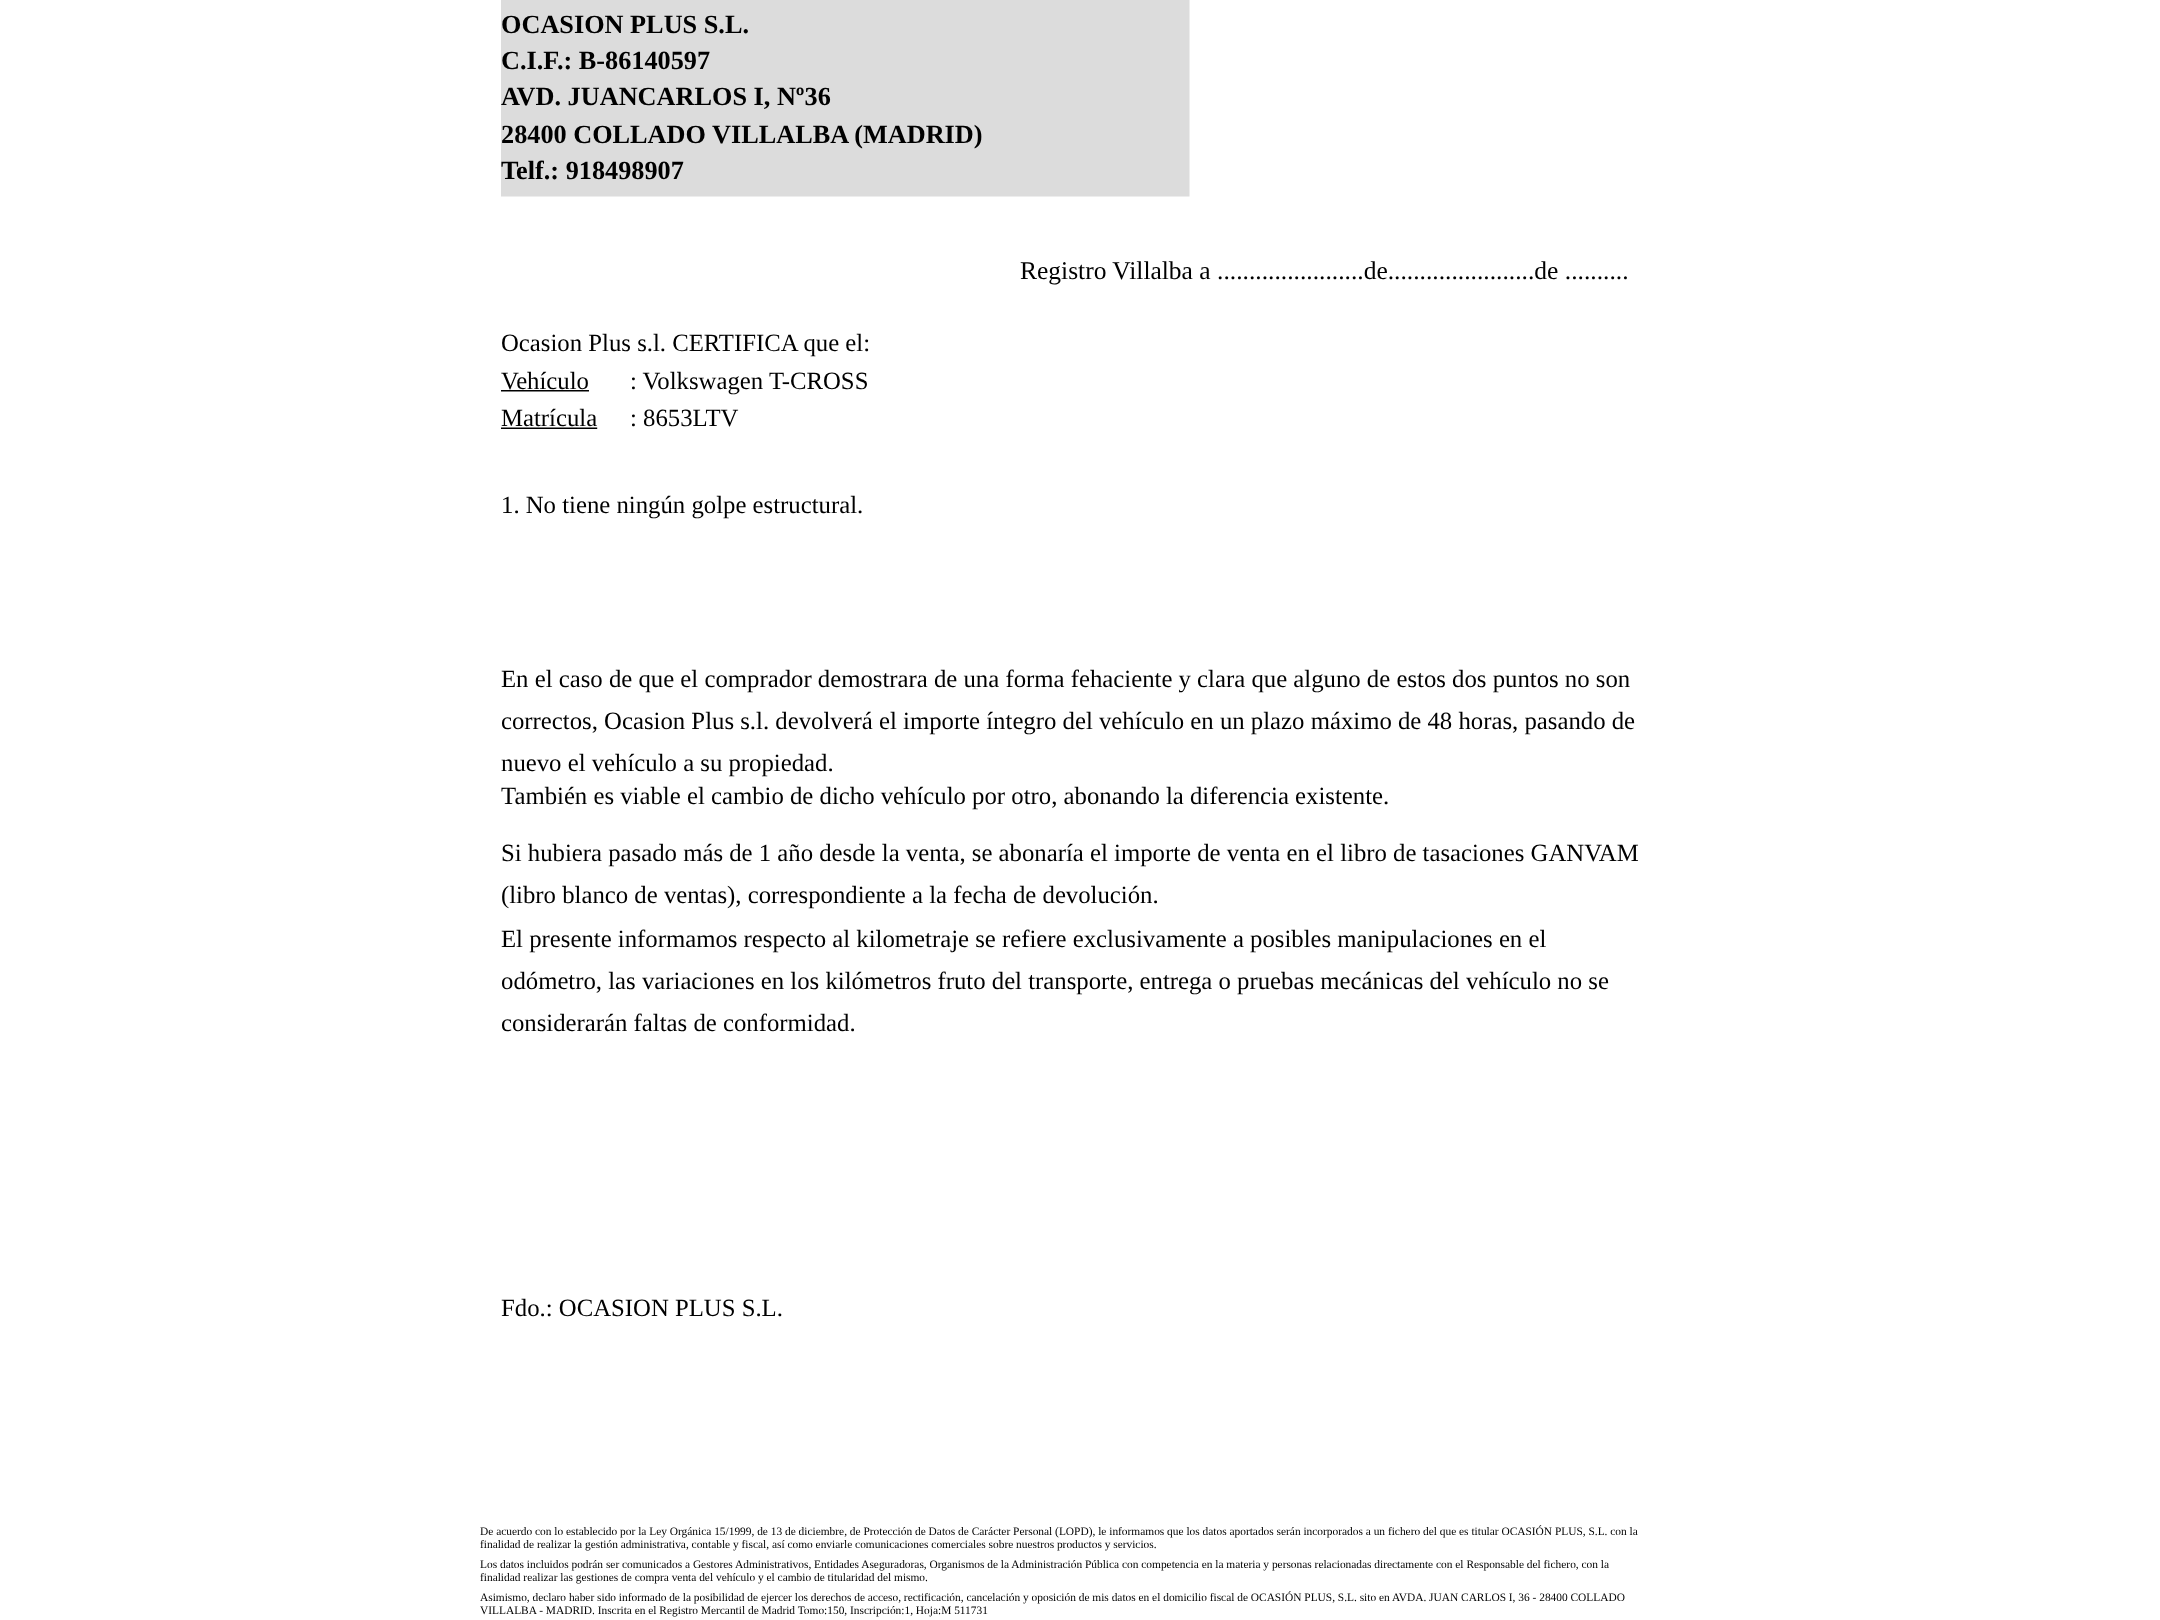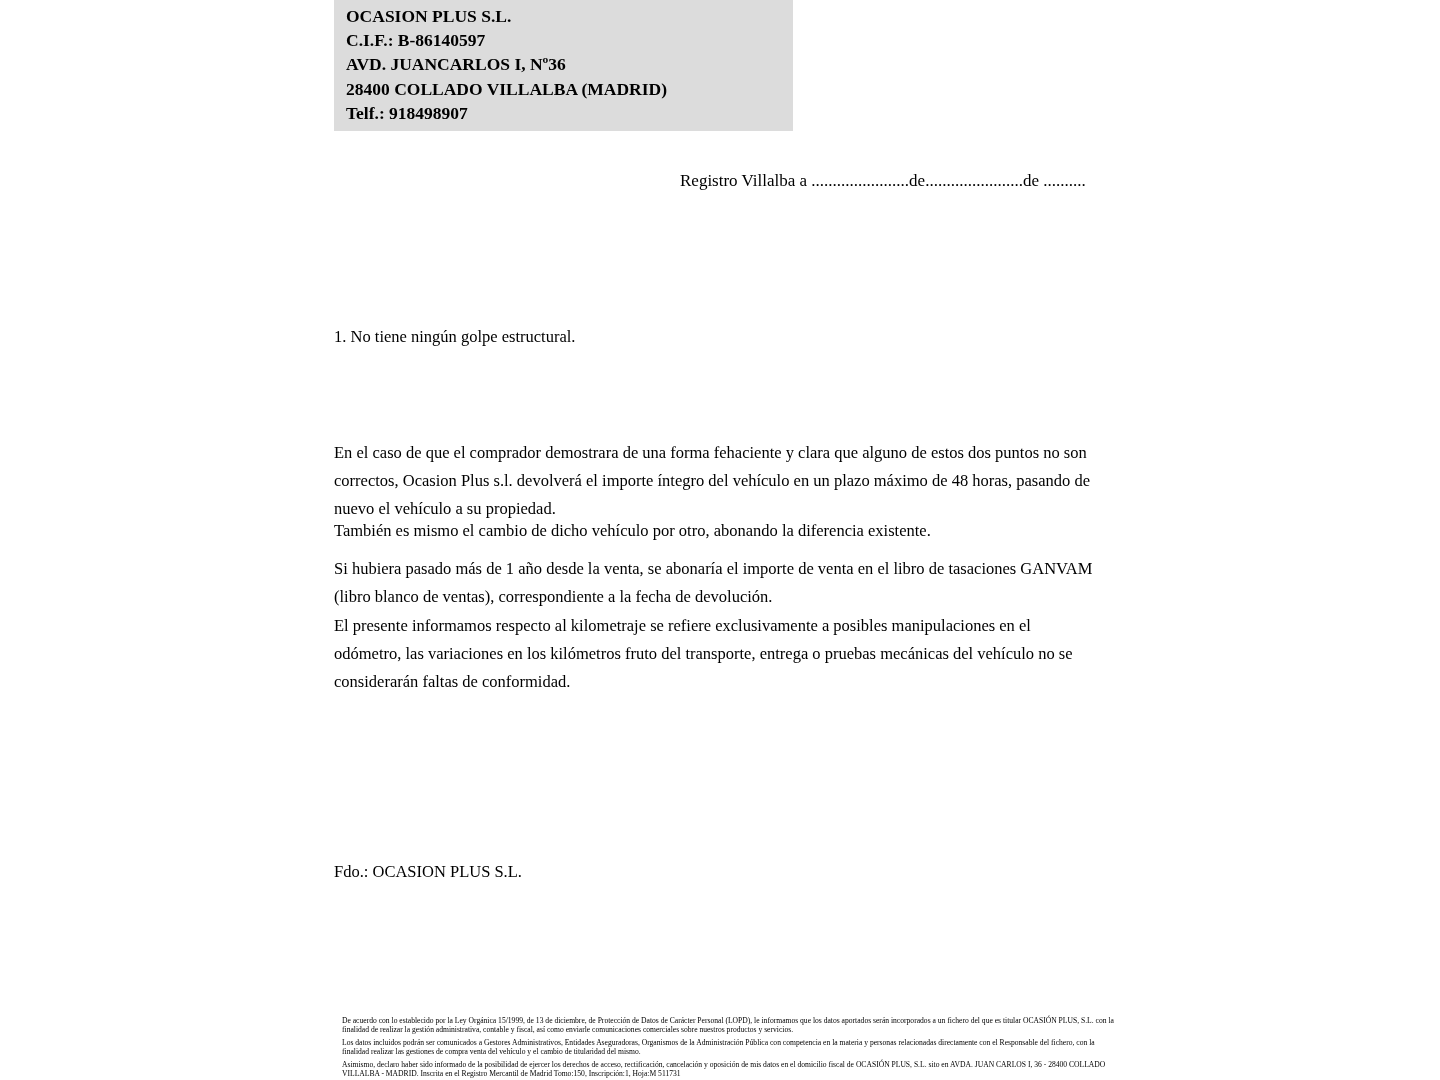--- a/index.html
+++ b/index.html
@@ -32,21 +32,21 @@
     top: 0px;
     width: 459px;
     background: #dcdcdc;
     padding: 4px 0 6px 0;
     box-sizing: border-box;
   }
   .letterhead .line {
     font-weight: bold;
     font-size: 17.5px;
     line-height: 24.2px;
-    padding-left: 12px;
+    padding-left: 0;
     white-space: nowrap;
   }
 
   
   .date-line {
     position: absolute;
     left: 680px;
     top: 170px;
     font-size: 17px;
     line-height: 22px;
@@ -104,21 +104,21 @@
     position: absolute;
     left: 334px;
     top: 862px;
     font-size: 16.5px;
     white-space: nowrap;
   }
 
   
   .legal {
     position: absolute;
-    left: 342px;
+    left: 320px;
     top: 1016px;
     width: 775px;
     font-size: 7.6px;
     line-height: 9.4px;
     color: #000000;
   }
   .legal p {
     margin: 0 0 3px 0;
   }
   .legal p:last-child { margin-bottom: 0; }
@@ -131,25 +131,36 @@
   <div class="letterhead">
     <div class="line">OCASION PLUS S.L.</div>
     <div class="line">C.I.F.: B-86140597</div>
     <div class="line">AVD. JUANCARLOS I, Nº36</div>
     <div class="line">28400 COLLADO VILLALBA (MADRID)</div>
     <div class="line">Telf.: 918498907</div>
   </div>
 
   <div class="date-line">Registro Villalba a .......................de.......................de ..........</div>
 
+  <div class="cert-block">
+    <div class="cert-row">Ocasion Plus s.l. CERTIFICA que el:</div>
+    <div class="cert-row">
+      <span class="cert-key">Vehículo</span>
+      <span class="cert-val">: Volkswagen T-CROSS</span>
+    </div>
+    <div class="cert-row">
+      <span class="cert-key">Matrícula</span>
+      <span class="cert-val">: 8653LTV</span>
+    </div>
+  </div>
 
   <div class="point" id="point-1">1. No tiene ningún golpe estructural.</div>
 
   <div class="para" id="para-1">En el caso de que el comprador demostrara de una forma fehaciente y clara que alguno de estos dos puntos no son correctos, Ocasion Plus s.l. devolverá el importe íntegro del vehículo en un plazo máximo de 48 horas, pasando de nuevo el vehículo a su propiedad.</div>
-  <div class="para" id="para-2">También es mismo el cambio de dicho vehículo por otro, abonando la diferencia existente.</div>
+  <div class="para" id="para-2">También es viable el cambio de dicho vehículo por otro, abonando la diferencia existente.</div>
   <div class="para" id="para-3">Si hubiera pasado más de 1 año desde la venta, se abonaría el importe de venta en el libro de tasaciones GANVAM (libro blanco de ventas), correspondiente a la fecha de devolución.</div>
   <div class="para" id="para-4">El presente informamos respecto al kilometraje se refiere exclusivamente a posibles manipulaciones en el odómetro, las variaciones en los kilómetros fruto del transporte, entrega o pruebas mecánicas del vehículo no se considerarán faltas de conformidad.</div>
 
   <div class="signature">Fdo.: OCASION PLUS S.L.</div>
 
   <div class="legal">
     <p>De acuerdo con lo establecido por la Ley Orgánica 15/1999, de 13 de diciembre, de Protección de Datos de Carácter Personal (LOPD), le informamos que los datos aportados serán incorporados a un fichero del que es titular OCASIÓN PLUS, S.L. con la finalidad de realizar la gestión administrativa, contable y fiscal, así como enviarle comunicaciones comerciales sobre nuestros productos y servicios.</p>
     <p>Los datos incluidos podrán ser comunicados a Gestores Administrativos, Entidades Aseguradoras, Organismos de la Administración Pública con competencia en la materia y personas relacionadas directamente con el Responsable del fichero, con la finalidad realizar las gestiones de compra venta del vehículo y el cambio de titularidad del mismo.</p>
     <p>Asimismo, declaro haber sido informado de la posibilidad de ejercer los derechos de acceso, rectificación, cancelación y oposición de mis datos en el domicilio fiscal de OCASIÓN PLUS, S.L. sito en AVDA. JUAN CARLOS I, 36 - 28400 COLLADO VILLALBA - MADRID. Inscrita en el Registro Mercantil de Madrid Tomo:150, Inscripción:1, Hoja:M 511731</p>
   </div>

